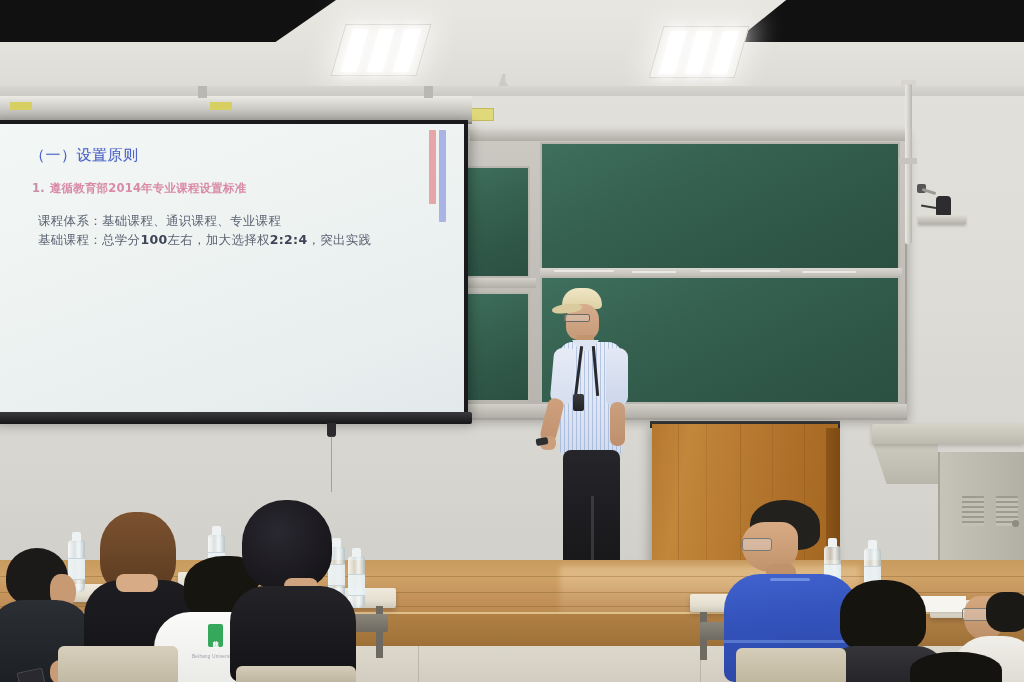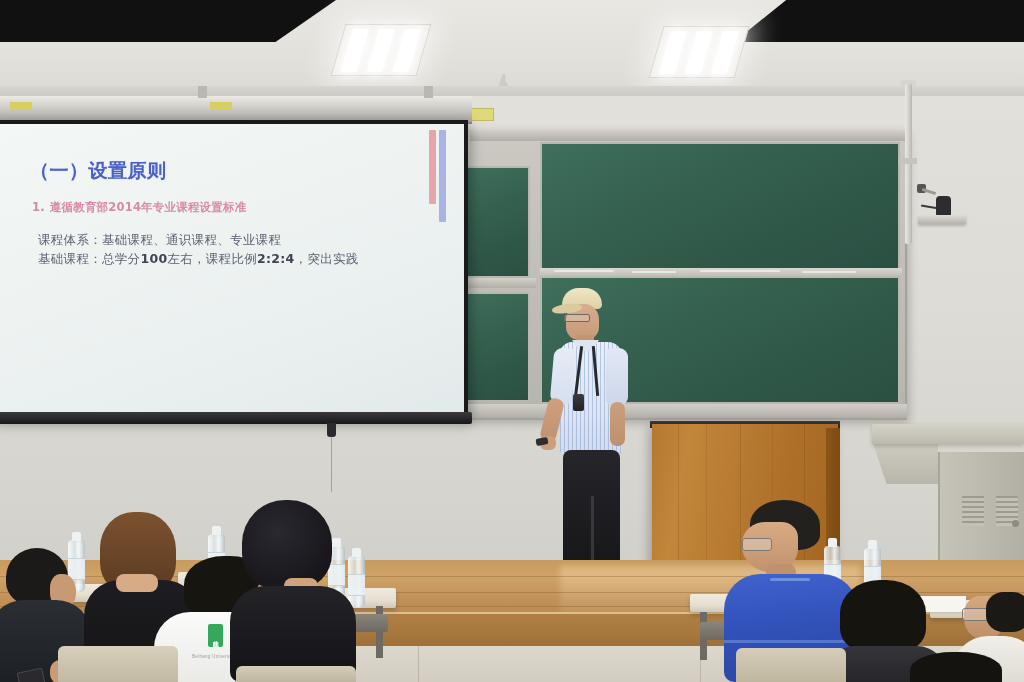--- a/index.html
+++ b/index.html
@@ -159,25 +159,25 @@
     top: 6px;
     width: 7px;
     height: 74px;
     border-radius: 1px;
   }
   .accent-red  { right: 28px; background: #e6a6a9; }
   .accent-blue { right: 18px; background: #a9b4e4; height: 92px; }
 
   .slide-title {
     font-family: "DejaVu Sans", "Liberation Sans", sans-serif;
-    font-size: 19px;
-    font-weight: bold;
+    font-size: 15px;
+    font-weight: normal;
     color: #4a5fc8;
     letter-spacing: 0.5px;
-    margin: 12px 0 16px 6px;
+    margin: 0 0 16px 6px;
     text-shadow: 0 0 1px rgba(90,110,200,0.35);
   }
   .slide-item-head {
     font-family: "DejaVu Sans", "Liberation Sans", sans-serif;
     font-size: 11.5px;
     font-weight: bold;
     color: #d98aa6;
     margin: 0 0 3px 8px;
     letter-spacing: 0.2px;
   }
@@ -698,21 +698,21 @@
 
         <h1 class="slide-title">（一）设置原则</h1>
 
         <div class="slide-item-head">
           <span class="num">1.</span><span>遵循教育部2014年专业课程设置标准</span>
         </div>
 
         <div class="slide-gap"></div>
 
         <p class="slide-line">课程体系：基础课程、通识课程、专业课程</p>
-        <p class="slide-line"><span>基础课程：总学分</span><b>100</b><span>左右，课程比例</span><b>2:2:4</b><span>，突出实践</span></p>
+        <p class="slide-line"><span>基础课程：总学分</span><b>100</b><span>左右，加大选择权</span><b>2:2:4</b><span>，突出实践</span></p>
       </div>
     </div>
   </div>
   <div class="screen-bottom-bar"></div>
   <div class="screen-hook"></div>
   <div class="screen-cord"></div>
 
   <div class="podium-top"></div>
   <div class="podium">
     <div class="podium-grain" style="left:26px;"></div>

